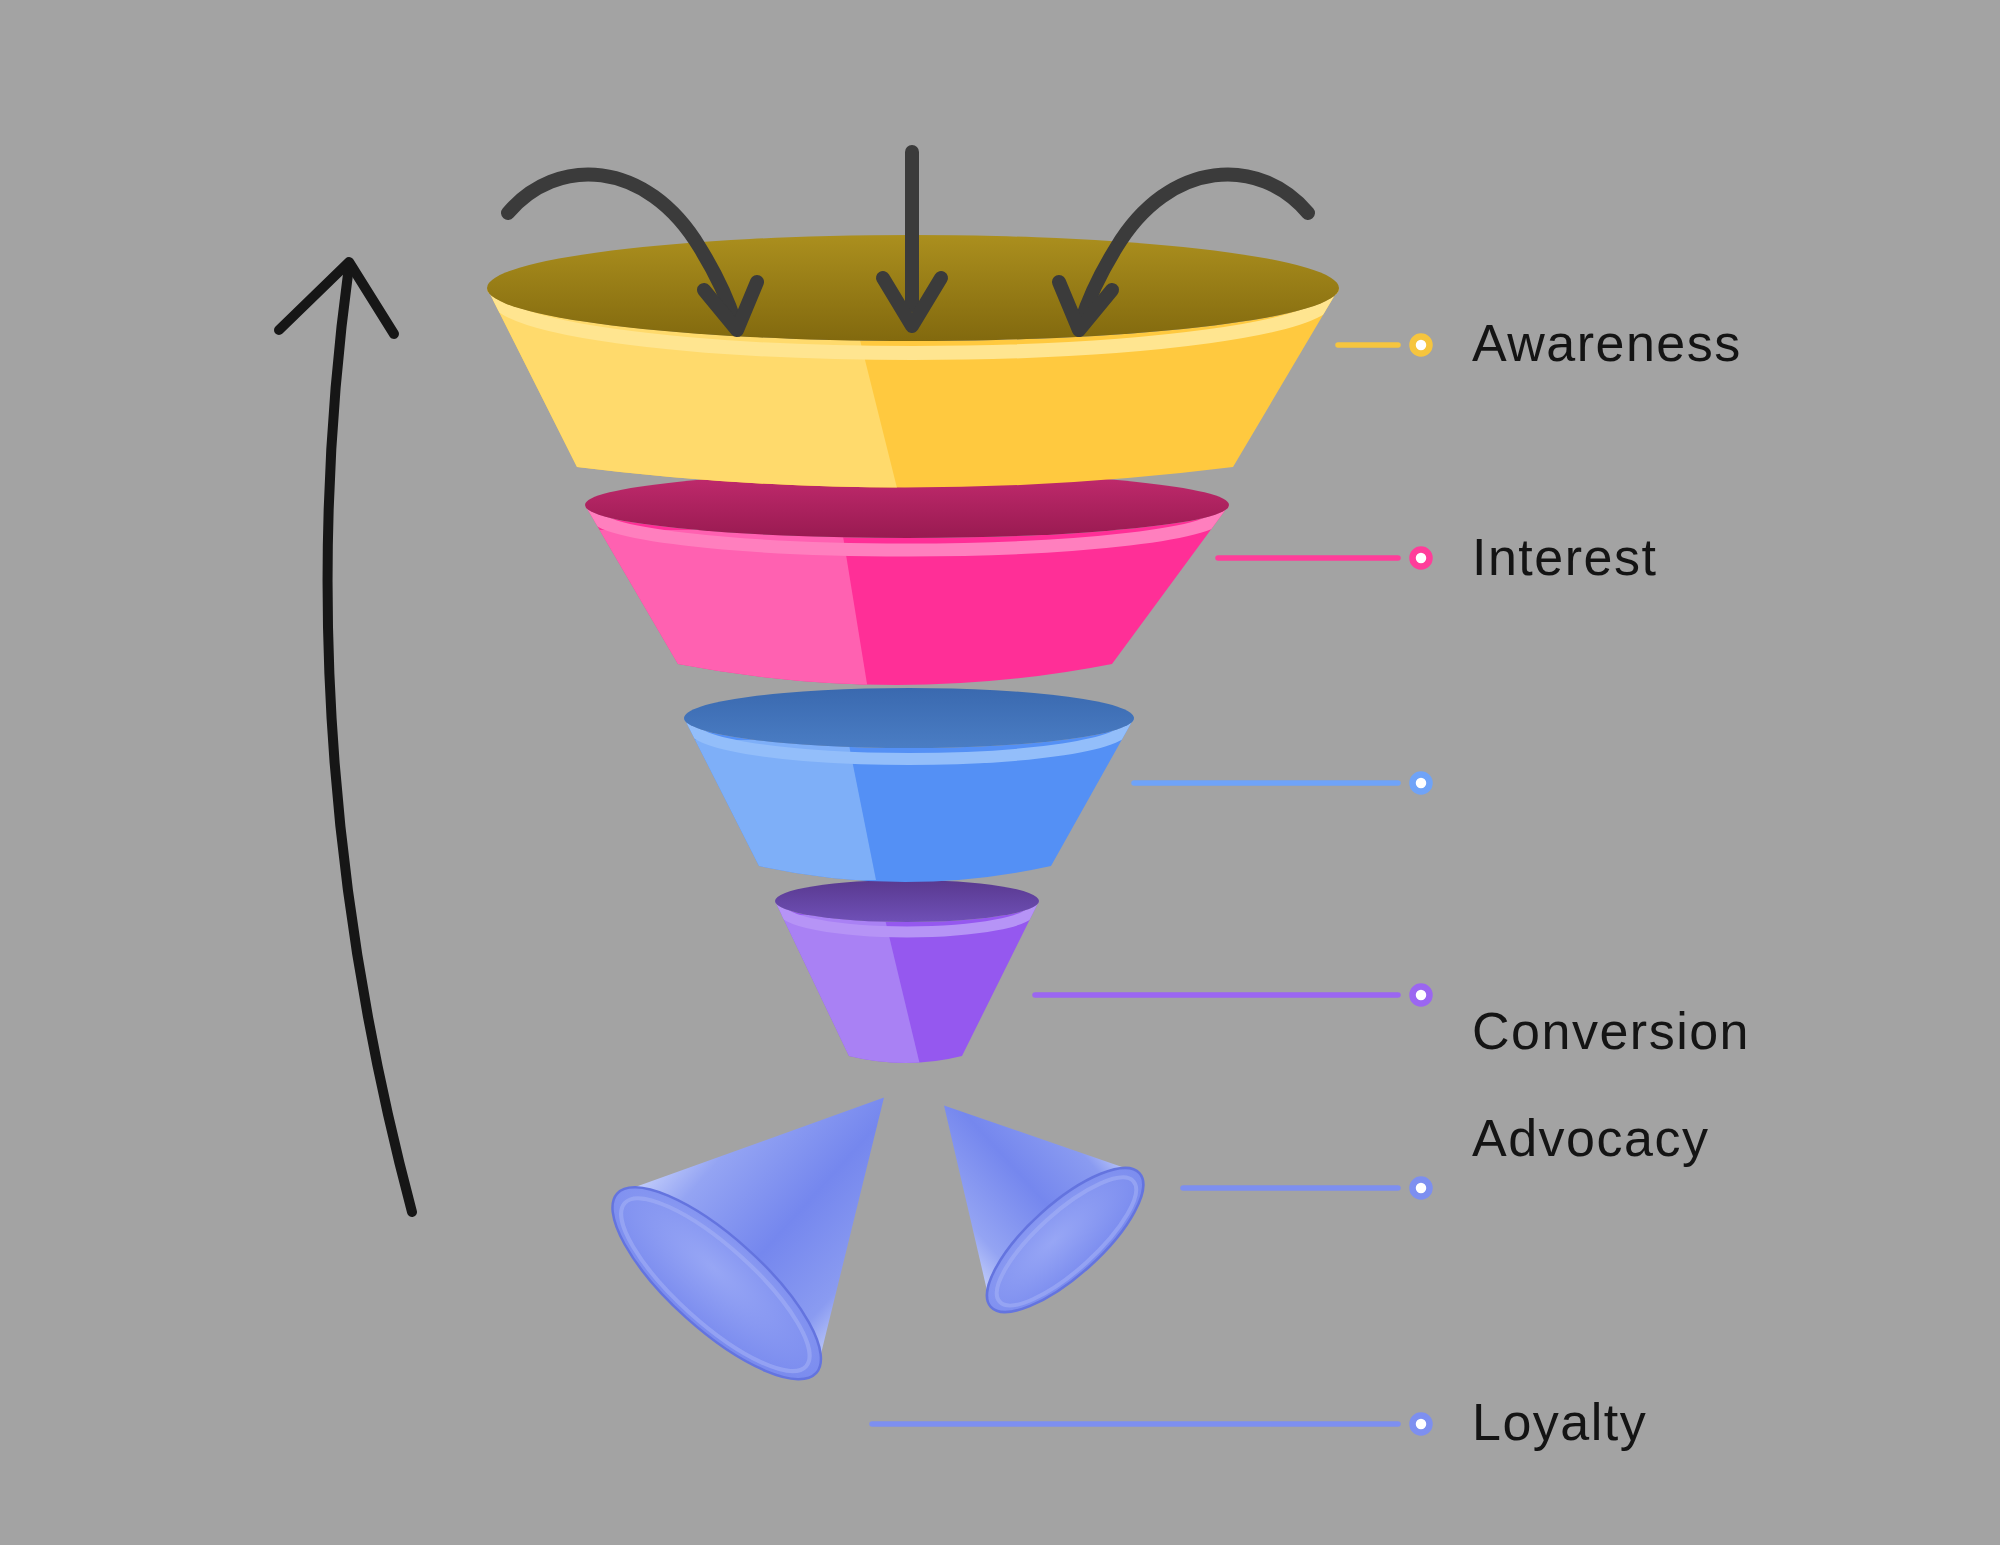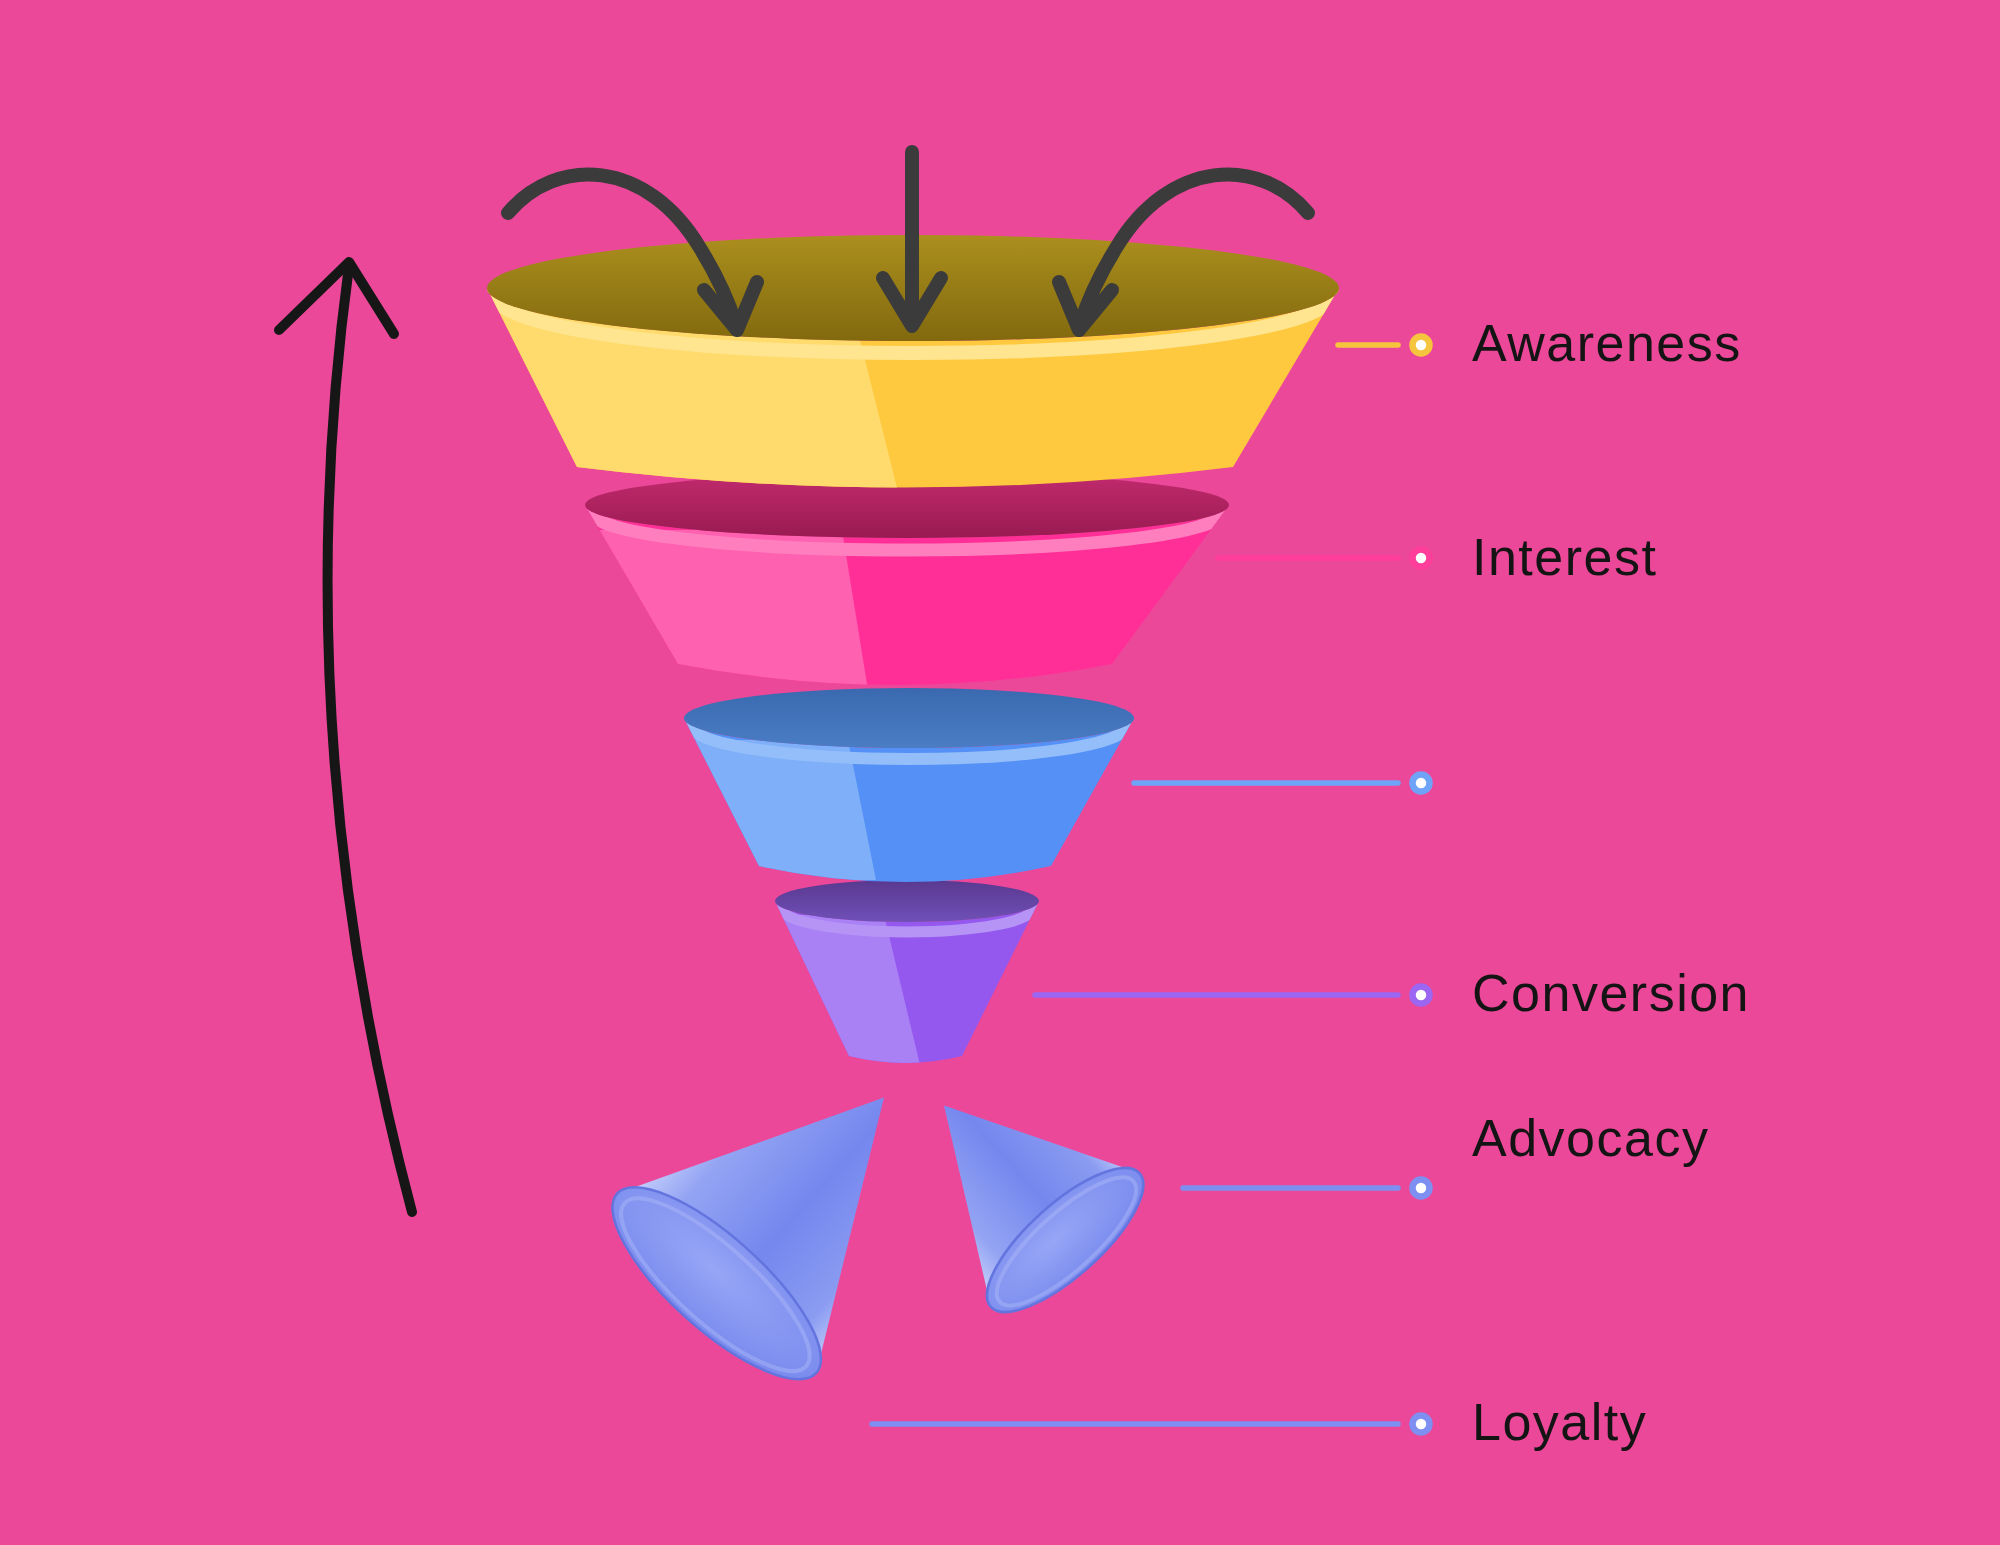--- a/index.html
+++ b/index.html
@@ -1,19 +1,19 @@
 <!DOCTYPE html>
 <html><head>
 <meta charset="utf-8">
 <style>
   html,body{margin:0;padding:0;background:#ffffff;}
   .canvas{
     position:relative;
     width:2000px;height:1545px;
-    background:#ec4899;
+    background:#a3a3a3;
     overflow:hidden;
     font-family:"Liberation Sans","DejaVu Sans",sans-serif;
   }
   .canvas svg{position:absolute;left:0;top:0;}
   .stage-label{
     position:absolute;
     left:1472px;
     transform:translateY(-54%);
     font-size:52px;
     letter-spacing:1.5px;
@@ -157,17 +157,17 @@
     <line x1="1183" y1="1188" x2="1398" y2="1188" stroke-width="5.5" stroke="#7D8FF0"></line>
     <circle cx="1421" cy="1188" r="8.5" fill="#ffffff" stroke-width="6.5" stroke="#7D8FF0"></circle>
 
     <line x1="872" y1="1424" x2="1398" y2="1424" stroke-width="5.5" stroke="#7D8FF0"></line>
     <circle cx="1421" cy="1424" r="8.5" fill="#ffffff" stroke-width="6.5" stroke="#7D8FF0"></circle>
   </g>
 </svg>
 
 <div class="stage-label" style="top:345px">Awareness</div>
 <div class="stage-label" style="top:559px">Interest</div>
-<div class="stage-label" style="top:995px">Conversion</div>
+<div class="stage-label" style="top:1033px">Conversion</div>
 <div class="stage-label" style="top:1140px">Advocacy</div>
 <div class="stage-label" style="top:1424px">Loyalty</div>
 
 </div>
 
 </body></html>

